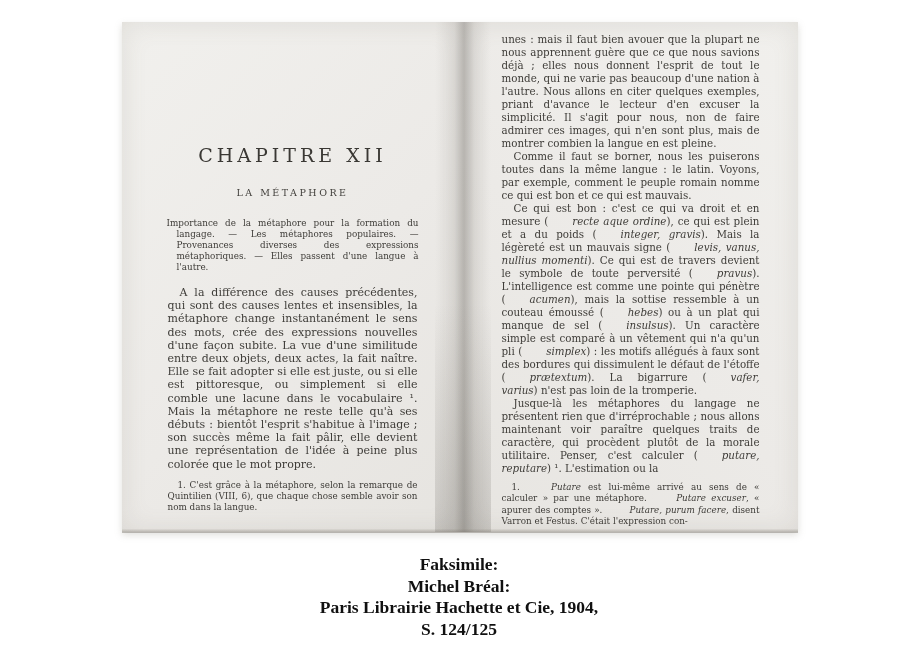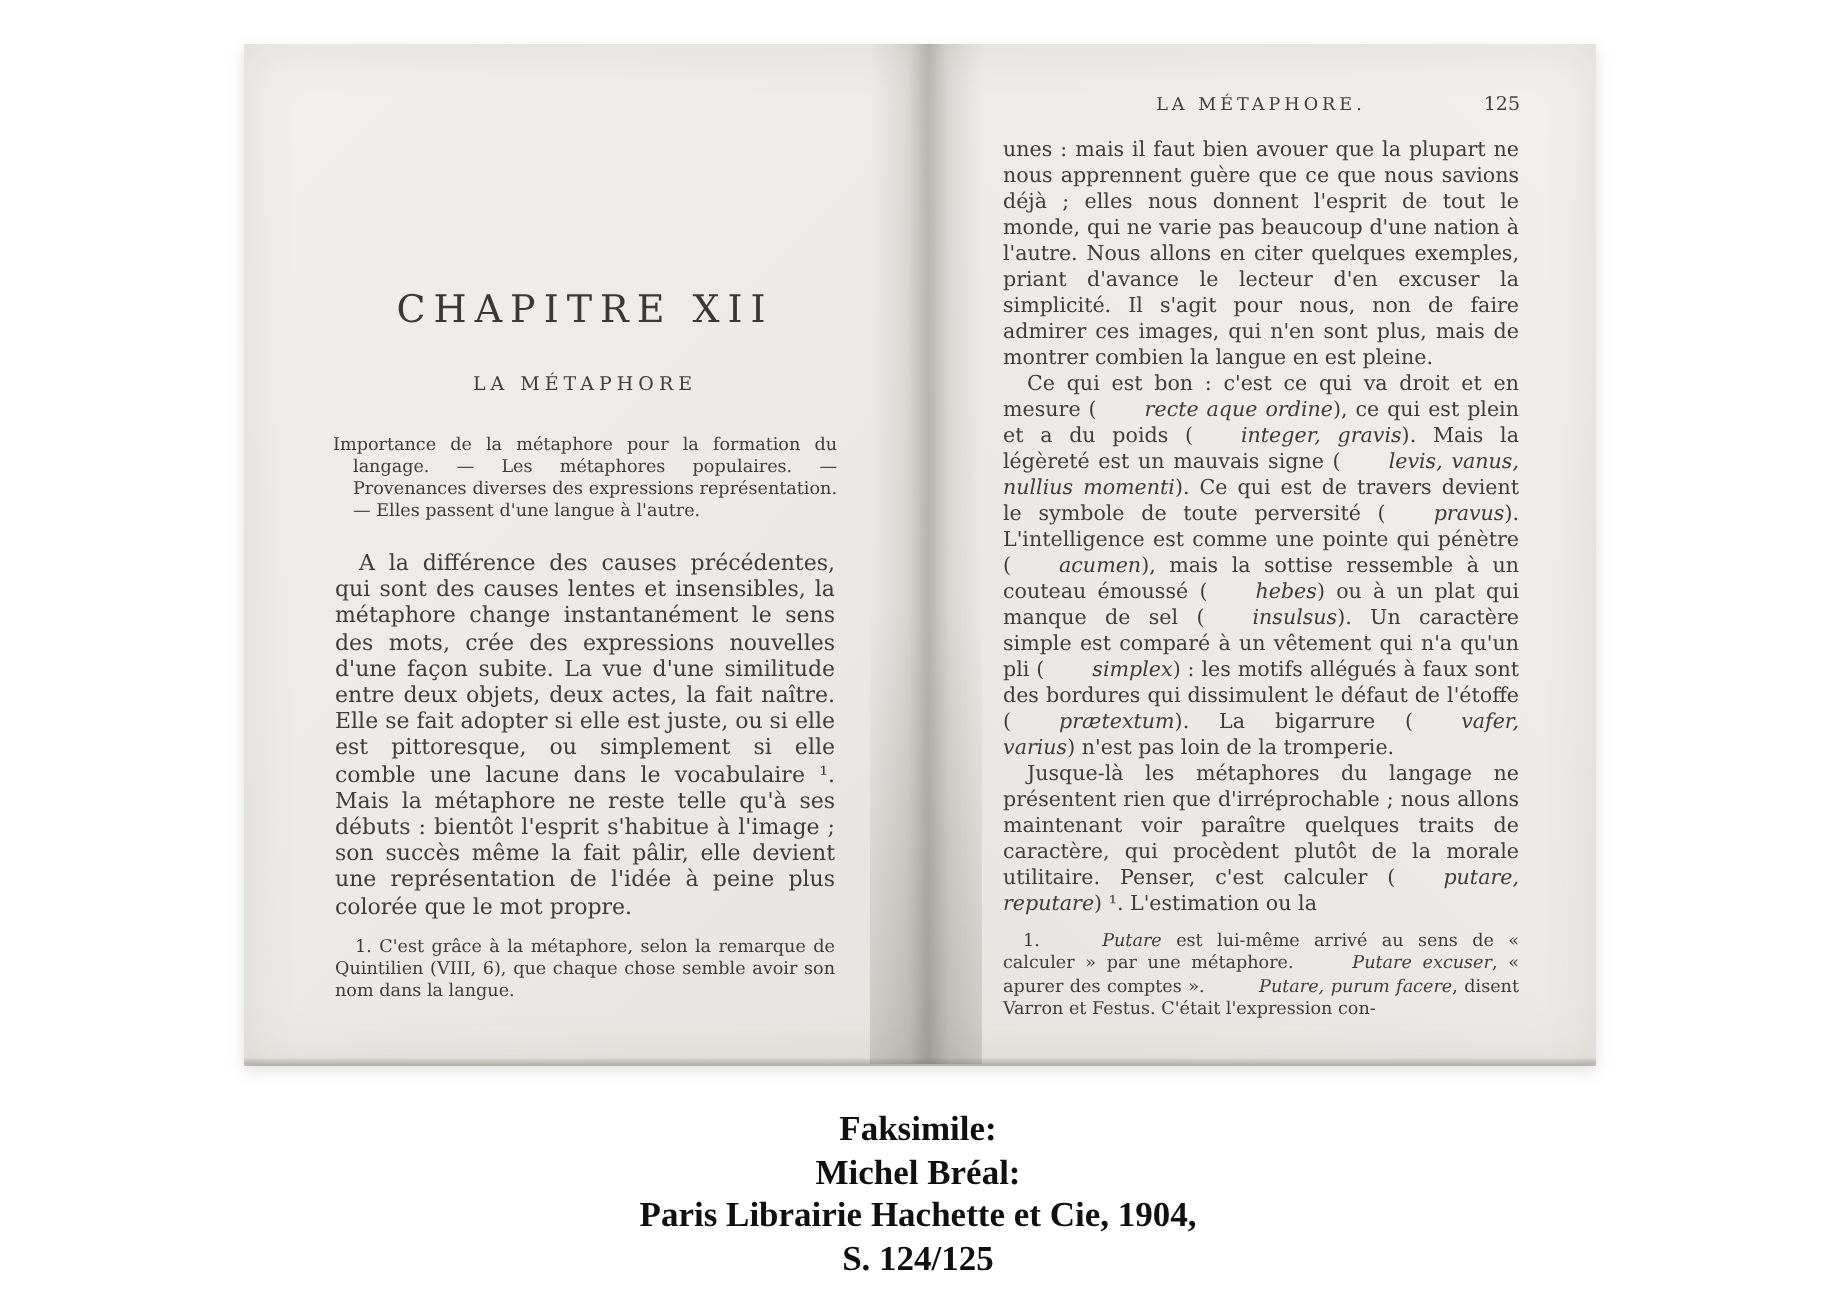--- a/index.html
+++ b/index.html
@@ -87,34 +87,31 @@
 </head>
 <body>
 
 <div class="canvas">
 
   <div class="spread">
 
     <div class="page page-left">
       <div class="chapter-heading">CHAPITRE XII</div>
       <div class="section-heading">LA MÉTAPHORE</div>
-      <div class="summary">Importance de la métaphore pour la formation du langage. — Les métaphores populaires. — Provenances diverses des expressions représentation. — Elles passent d'une langue à l'autre.</div>
+      <div class="summary">Importance de la métaphore pour la formation du langage. — Les métaphores populaires. — Provenances diverses des expressions métaphoriques. — Elles passent d'une langue à l'autre.</div>
       <div class="body">
           <p class="para indent">A la différence des causes précédentes, qui sont des causes lentes et insensibles, la métaphore change instantanément le sens des mots, crée des expressions nouvelles d'une façon subite. La vue d'une similitude entre deux objets, deux actes, la fait naître. Elle se fait adopter si elle est juste, ou si elle est pittoresque, ou simplement si elle comble une lacune dans le vocabulaire ¹. Mais la métaphore ne reste telle qu'à ses débuts : bientôt l'esprit s'habitue à l'image ; son succès même la fait pâlir, elle devient une représentation de l'idée à peine plus colorée que le mot propre.</p>
         </div>
       <div class="footnote">1. C'est grâce à la métaphore, selon la remarque de Quintilien (VIII, 6), que chaque chose semble avoir son nom dans la langue.</div>
     </div>
 
     <div class="page page-right">
-      <div class="running-header">
-        <span>LA MÉTAPHORE.</span>
-        <span class="page-number">125</span>
-      </div>
       <div class="body">
           <p class="para">unes : mais il faut bien avouer que la plupart ne nous apprennent guère que ce que nous savions déjà ; elles nous donnent l'esprit de tout le monde, qui ne varie pas beaucoup d'une nation à l'autre. Nous allons en citer quelques exemples, priant d'avance le lecteur d'en excuser la simplicité. Il s'agit pour nous, non de faire admirer ces images, qui n'en sont plus, mais de montrer combien la langue en est pleine.</p>
+          <p class="para indent">Comme il faut se borner, nous les puiserons toutes dans la même langue : le latin. Voyons, par exemple, comment le peuple romain nomme ce qui est bon et ce qui est mauvais.</p>
           <p class="para indent">Ce qui est bon : c'est ce qui va droit et en mesure (<i>recte aque ordine</i>), ce qui est plein et a du poids (<i>integer, gravis</i>). Mais la légèreté est un mauvais signe (<i>levis, vanus, nullius momenti</i>). Ce qui est de travers devient le symbole de toute perversité (<i>pravus</i>). L'intelligence est comme une pointe qui pénètre (<i>acumen</i>), mais la sottise ressemble à un couteau émoussé (<i>hebes</i>) ou à un plat qui manque de sel (<i>insulsus</i>). Un caractère simple est comparé à un vêtement qui n'a qu'un pli (<i>simplex</i>) : les motifs allégués à faux sont des bordures qui dissimulent le défaut de l'étoffe (<i>prætextum</i>). La bigarrure (<i>vafer, varius</i>) n'est pas loin de la tromperie.</p>
           <p class="para indent">Jusque-là les métaphores du langage ne présentent rien que d'irréprochable ; nous allons maintenant voir paraître quelques traits de caractère, qui procèdent plutôt de la morale utilitaire. Penser, c'est calculer (<i>putare, reputare</i>) ¹. L'estimation ou la</p>
         </div>
       <div class="footnote">1. <i>Putare</i> est lui-même arrivé au sens de « calculer » par une métaphore. <i>Putare excuser</i>, « apurer des comptes ». <i>Putare, purum facere</i>, disent Varron et Festus. C'était l'expression con-</div>
     </div>
 
     <div class="gutter"></div>
     <div class="bottom-edge"></div>
   </div>
 

